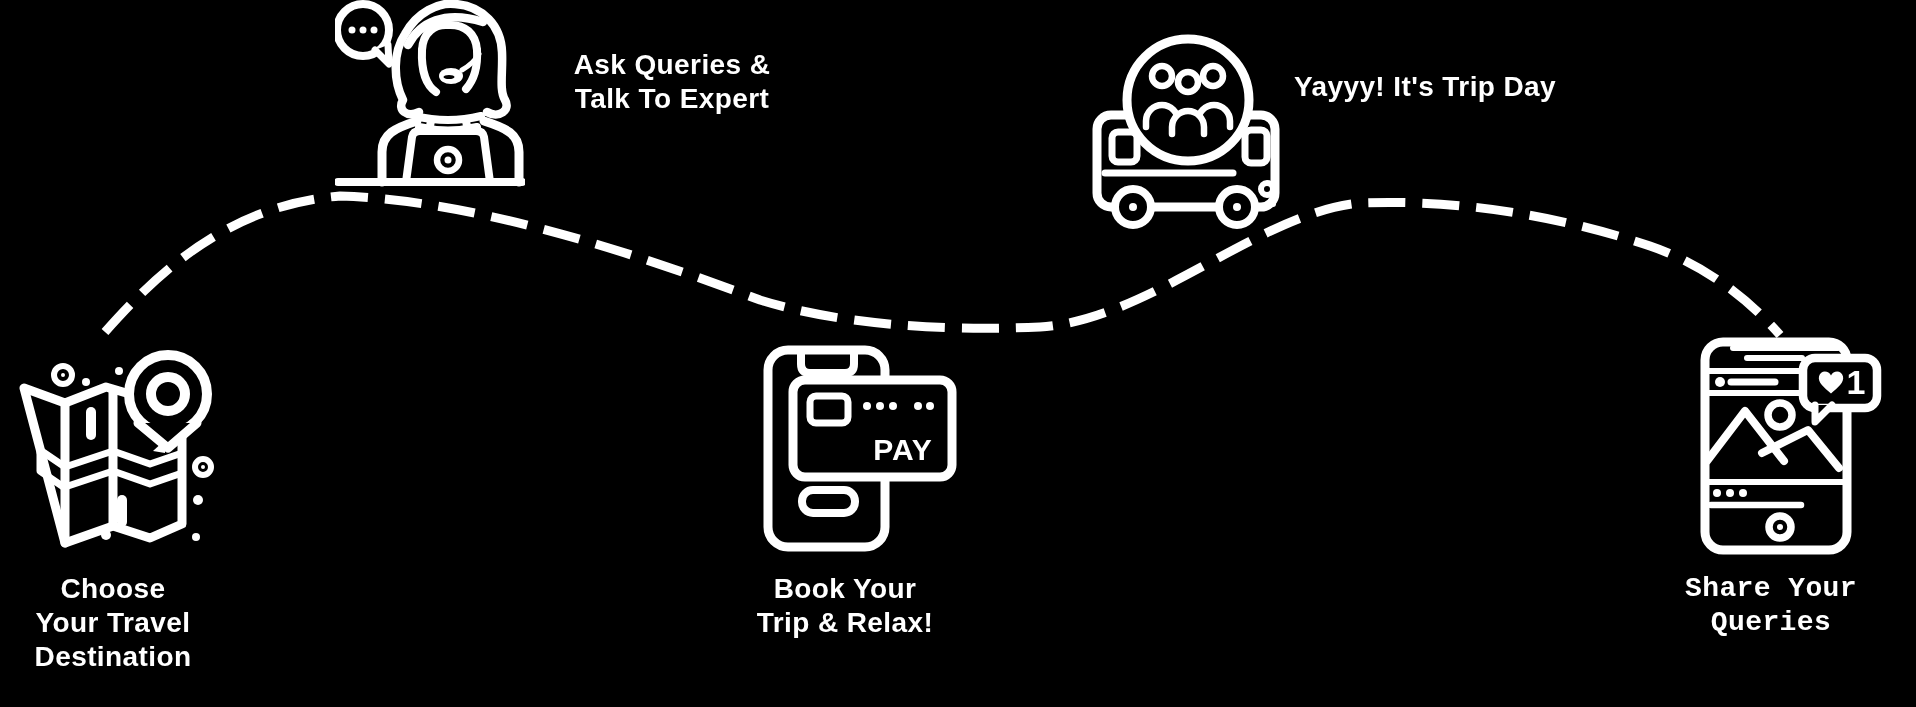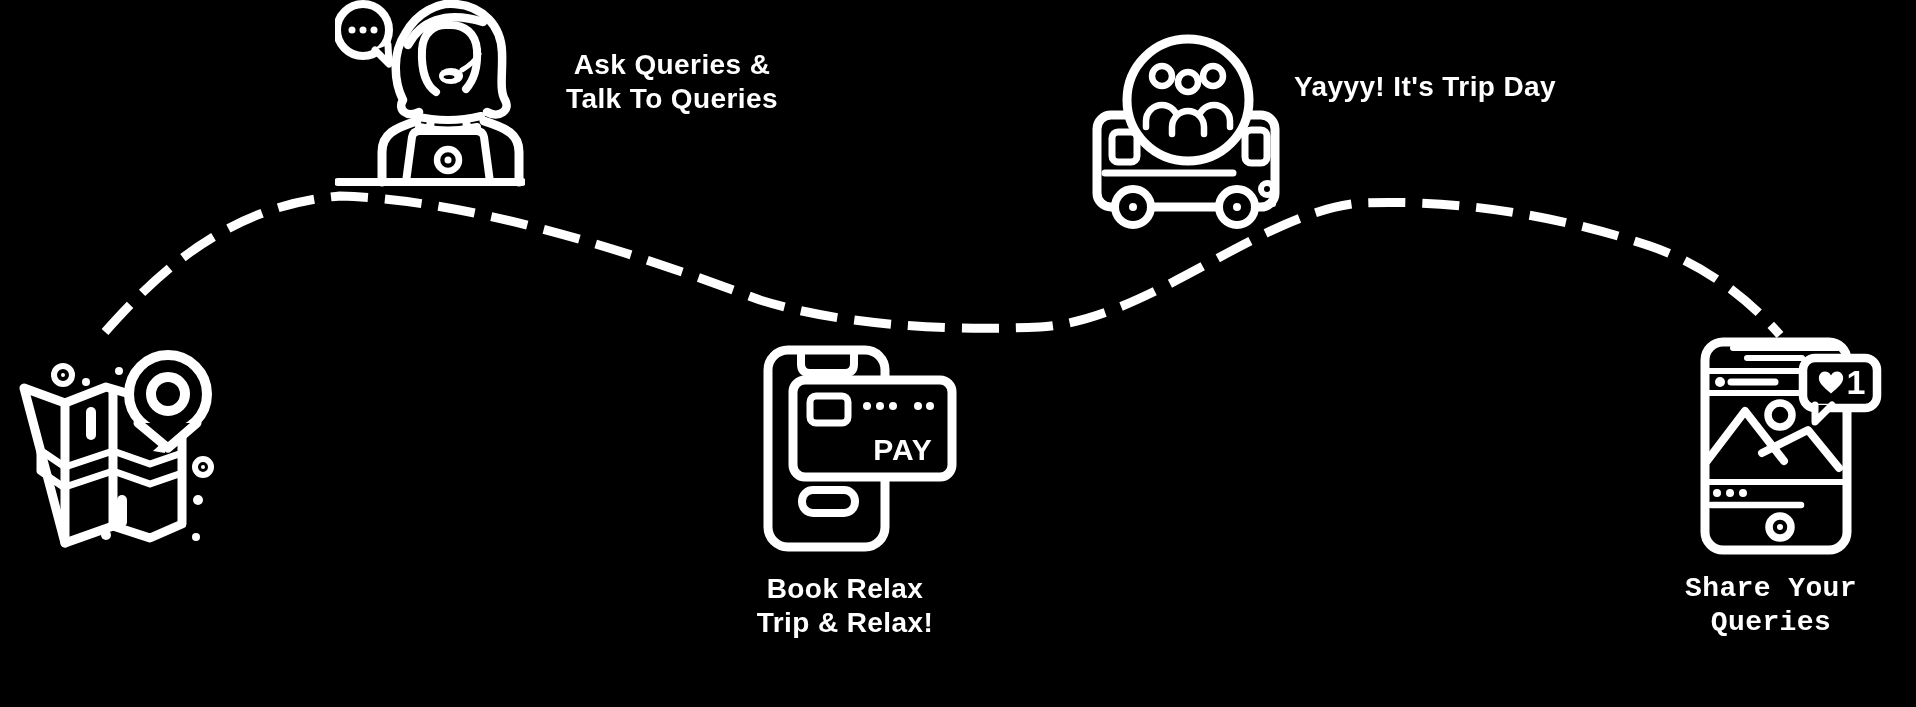--- a/index.html
+++ b/index.html
@@ -136,28 +136,33 @@
       <path d="M16 187 H106" stroke-width="6.5"></path>
       <circle cx="85" cy="209" r="11" stroke-width="7.5"></circle>
       <circle cx="85" cy="209" r="3" fill="#fff" stroke="none"></circle>
       <rect x="108" y="40" width="74" height="50" rx="12" fill="#000" stroke-width="8.5"></rect>
       <path d="M120 87 L120 104 L137 87" fill="#000" stroke-width="7"></path>
       <path transform="translate(136,64) scale(2.6)" d="M0 -2.5 C-0.8 -4.5 -4 -4.8 -4.6 -2.2 C-5.2 0.2 -2.6 2.2 0 4.4 C2.6 2.2 5.2 0.2 4.6 -2.2 C4 -4.8 0.8 -4.5 0 -2.5 Z" fill="#fff" stroke="none"></path>
       <text x="161" y="76" text-anchor="middle" fill="#fff" stroke="none" style="font:700 34px 'Liberation Sans',sans-serif;">1</text>
     </svg>
   </div>
 
+  <div class="step-label" style="left:3px;top:572px;width:220px;">
+    <span>Choose</span>
+    <span>Your Travel</span>
+    <span>Destination</span>
+  </div>
 
   <div class="step-label" style="left:552px;top:48px;width:240px;">
     <span>Ask Queries &amp;</span>
-    <span>Talk To Queries</span>
+    <span>Talk To Expert</span>
   </div>
 
   <div class="step-label" style="left:725px;top:572px;width:240px;">
-    <span>Book Relax</span>
+    <span>Book Your</span>
     <span>Trip &amp; Relax!</span>
   </div>
 
   <div class="step-label" style="left:1265px;top:70px;width:320px;">
     <span>Yayyy! It's Trip Day</span>
   </div>
 
   <div class="step-label" style="left:1651px;top:572px;width:240px;font-family:Liberation Mono, monospace;">
     <span>Share Your</span>
     <span>Queries</span>

